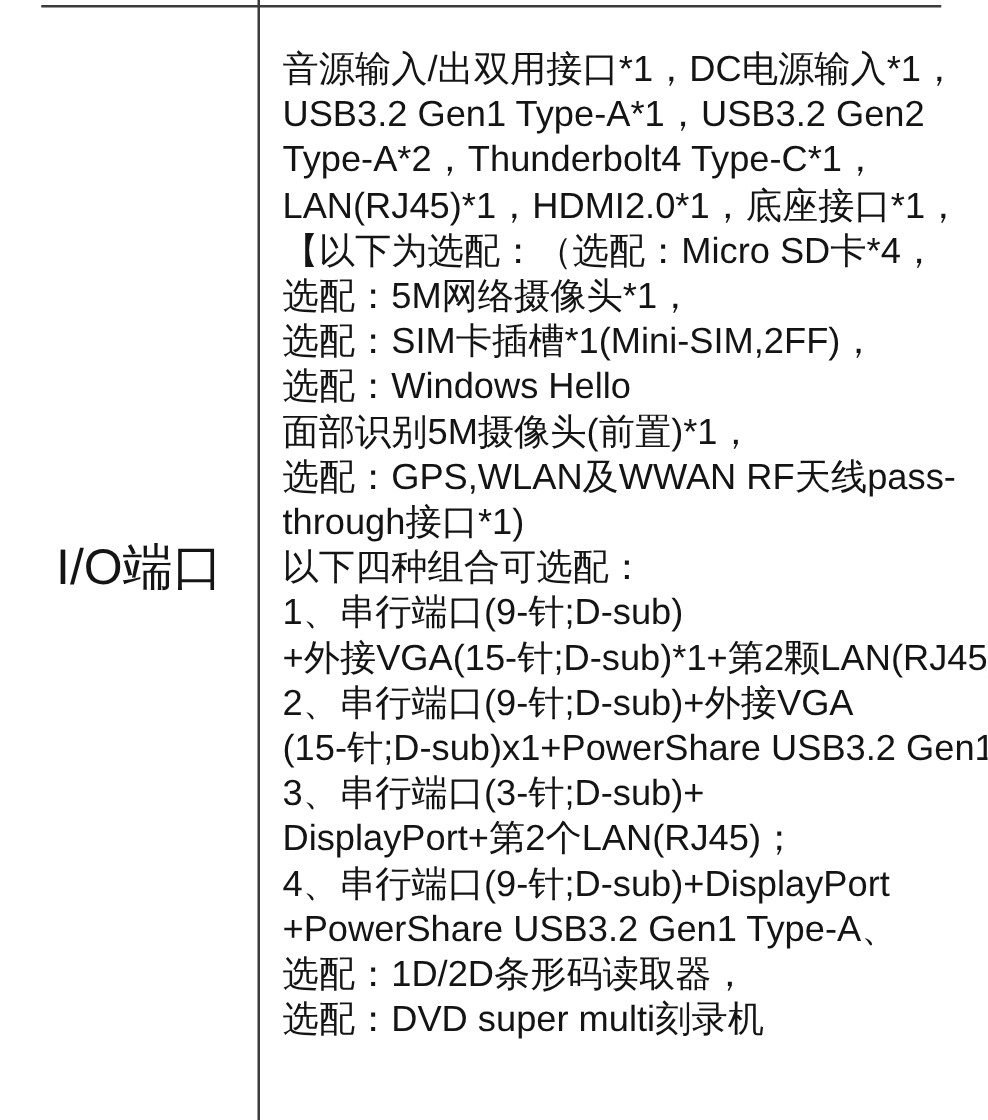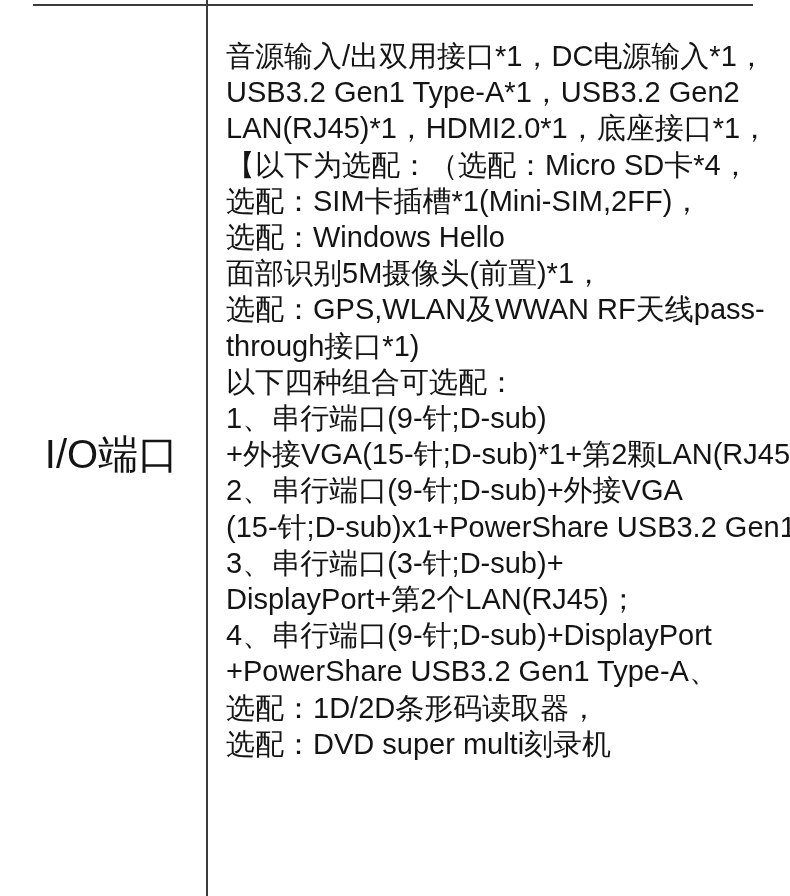--- a/index.html
+++ b/index.html
@@ -58,22 +58,24 @@
   <div class="top-border"></div>
   <div class="col-divider"></div>
 
   <div class="label-cell">
     <span>I/O端口</span>
   </div>
 
   <div class="value-cell">
     <div class="value-line">音源输入/出双用接口*1，DC电源输入*1，</div>
     <div class="value-line">USB3.2 Gen1 Type-A*1，USB3.2 Gen2</div>
+    <div class="value-line">Type-A*2，Thunderbolt4 Type-C*1，</div>
     <div class="value-line">LAN(RJ45)*1，HDMI2.0*1，底座接口*1，</div>
     <div class="value-line">【以下为选配：（选配：Micro SD卡*4，</div>
+    <div class="value-line">选配：5M网络摄像头*1，</div>
     <div class="value-line">选配：SIM卡插槽*1(Mini-SIM,2FF)，</div>
     <div class="value-line">选配：Windows Hello</div>
     <div class="value-line">面部识别5M摄像头(前置)*1，</div>
     <div class="value-line">选配：GPS,WLAN及WWAN RF天线pass-</div>
     <div class="value-line">through接口*1)</div>
     <div class="value-line">以下四种组合可选配：</div>
     <div class="value-line">1、串行端口(9-针;D-sub)</div>
     <div class="value-line">+外接VGA(15-针;D-sub)*1+第2颗LAN(RJ45)；</div>
     <div class="value-line">2、串行端口(9-针;D-sub)+外接VGA</div>
     <div class="value-line">(15-针;D-sub)x1+PowerShare USB3.2 Gen1</div>

